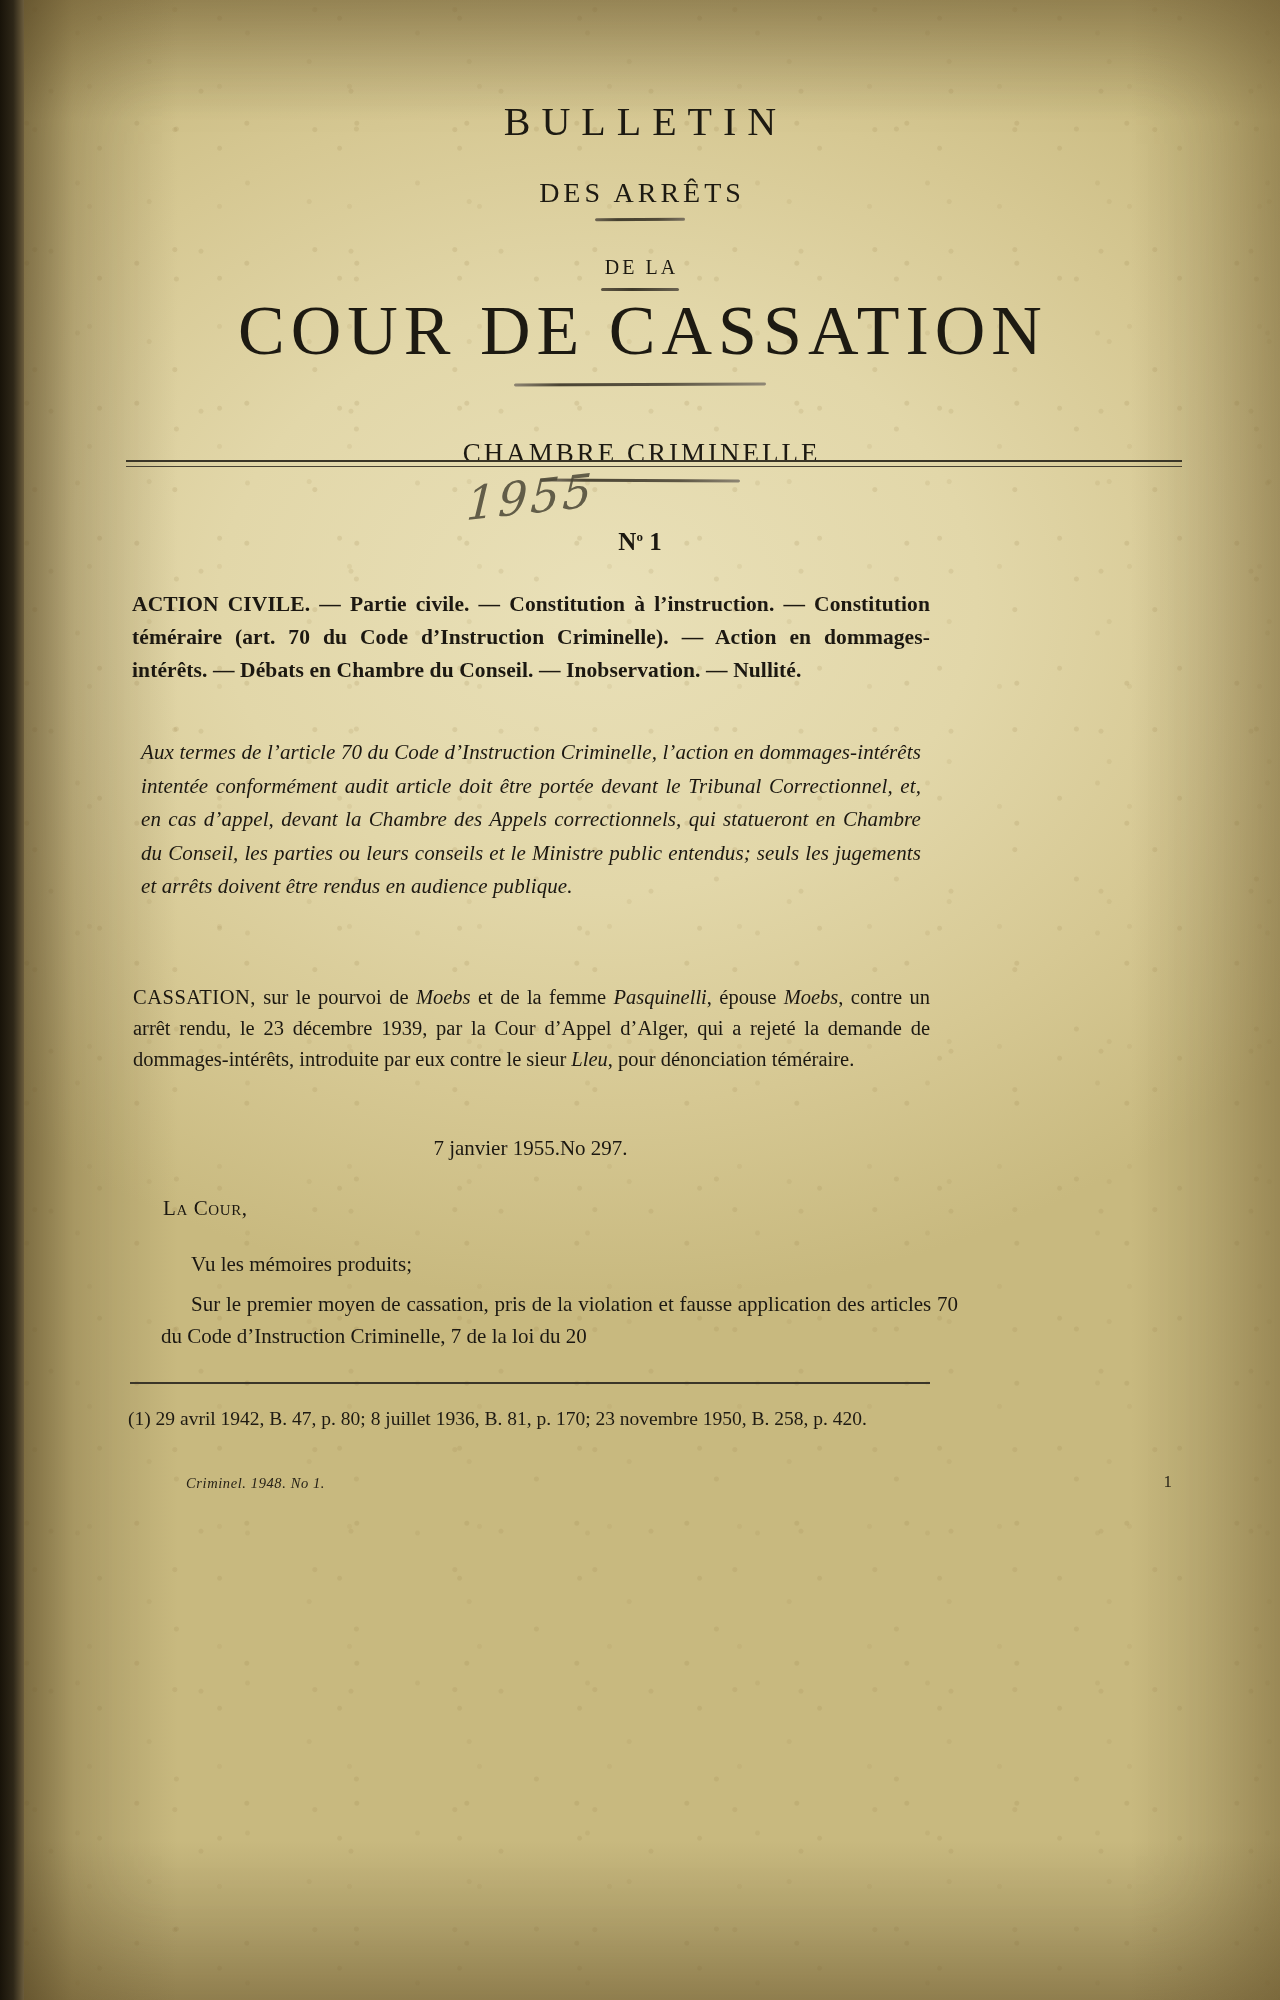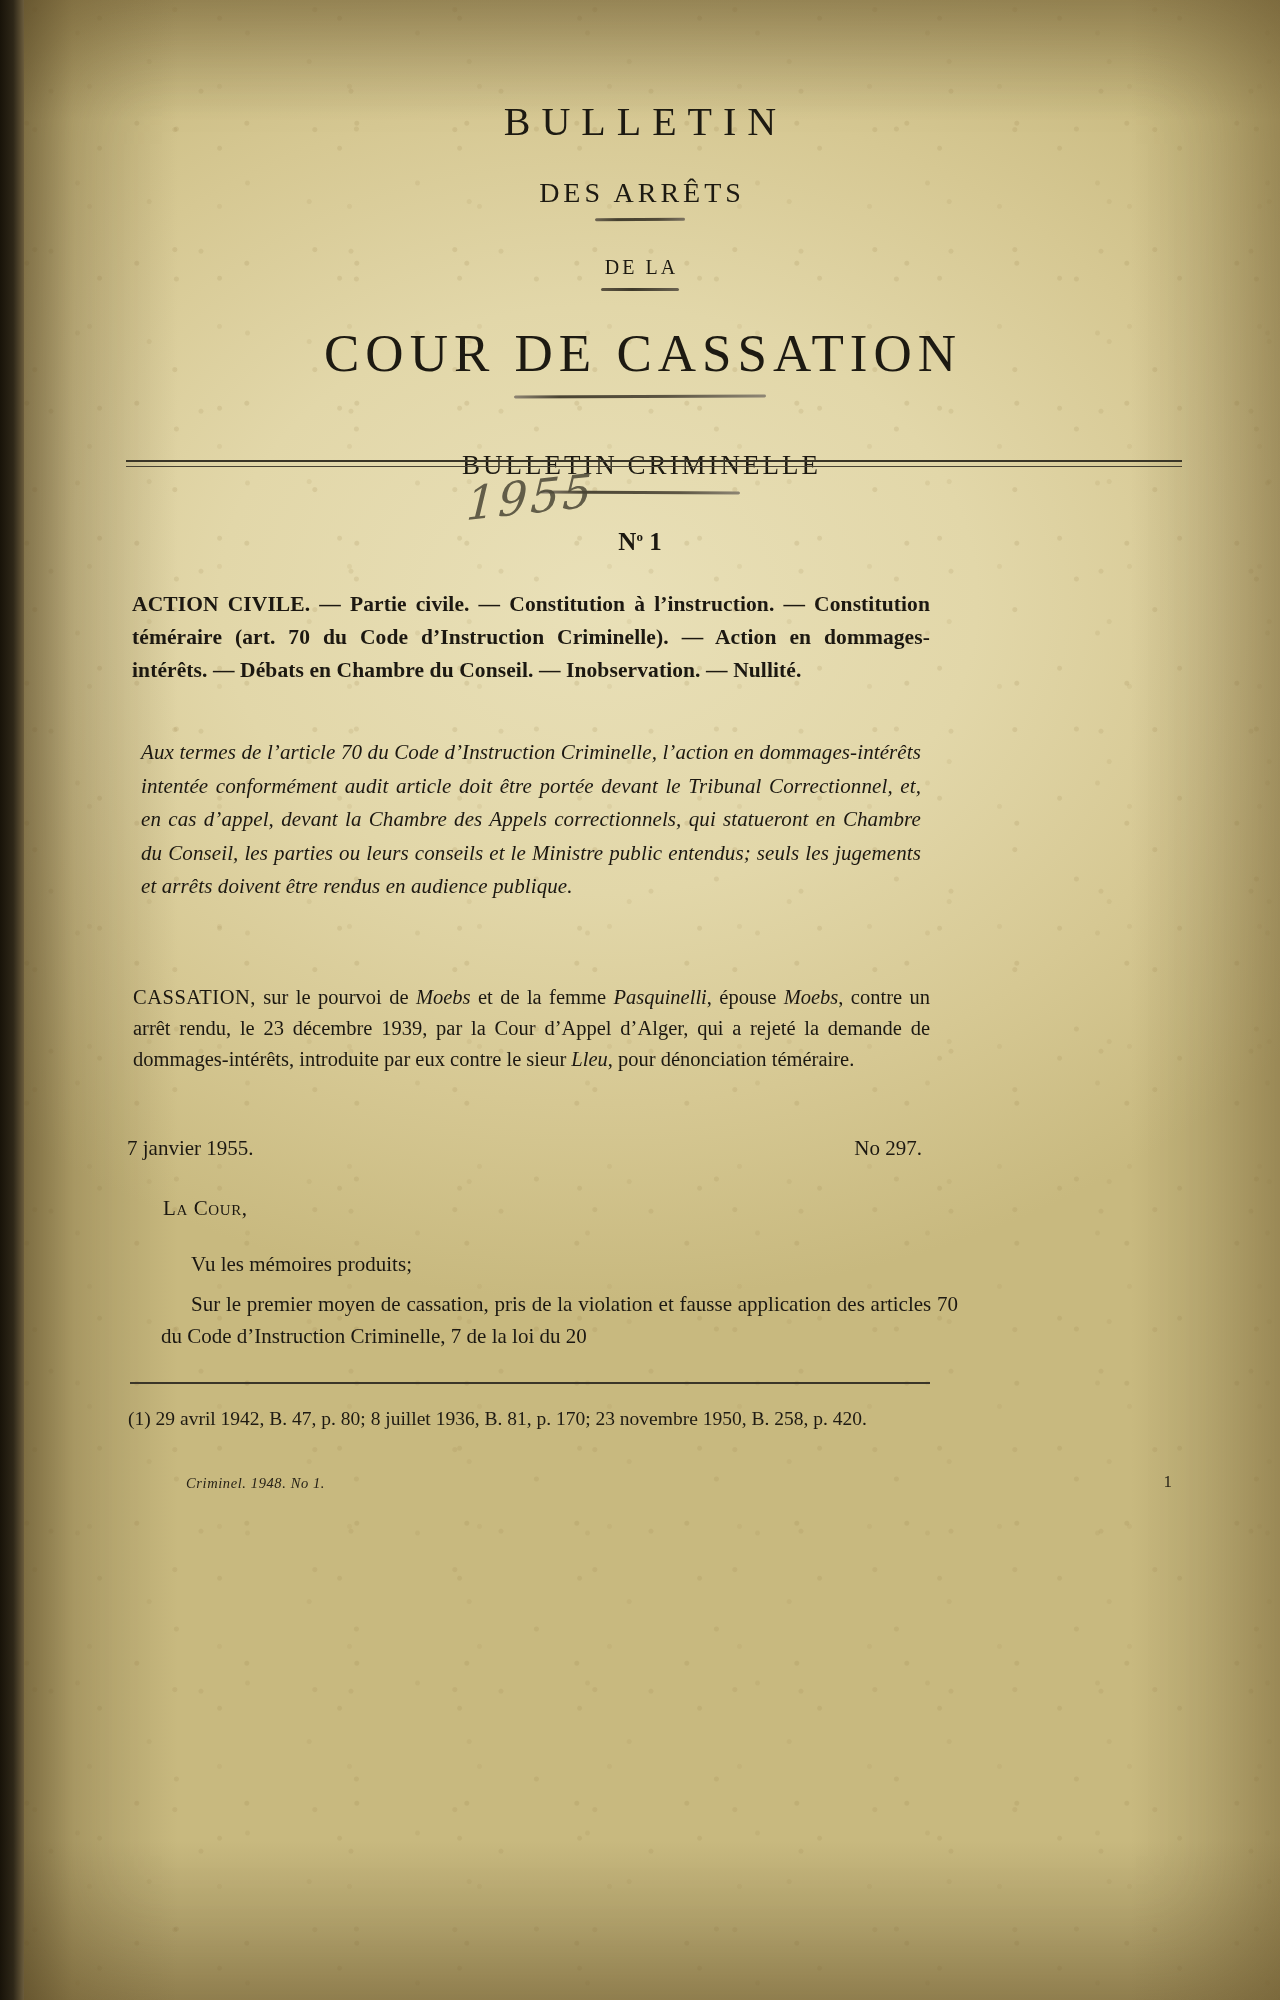--- a/index.html
+++ b/index.html
@@ -68,21 +68,21 @@
     margin-top:98px;text-indent:11px;
     font-family:"Liberation Serif", serif;
   }
   .t-desarrets{
     font-size:28px;letter-spacing:4px;margin-top:32px;text-indent:4px;
   }
   .t-dela{
     font-size:20px;letter-spacing:3px;margin-top:35px;text-indent:3px;
   }
   .t-cour{
-    font-size:53px;letter-spacing:6px;margin-top:32px;text-indent:6px;
+    font-size:70px;letter-spacing:6px;text-indent:6px;
   }
   .t-chambre{
     font-size:27px;letter-spacing:3px;margin-top:52px;text-indent:3px;
   }
   
   .rule-s{
     width:90px;height:3px;margin:9px auto 0;
     background:linear-gradient(to right,#6e6552,#45402f 25%,#514a38 70%,#7b7260);
     border-radius:2px;transform:rotate(-.25deg);
   }
@@ -208,21 +208,21 @@
   <div class="content">
 
     <div class="mast">
       <div class="t-bulletin">BULLETIN</div>
       <div class="t-desarrets">DES ARRÊTS</div>
       <div class="rule-s"></div>
       <div class="t-dela">DE LA</div>
       <div class="rule-m"></div>
       <div class="t-cour">COUR DE CASSATION</div>
       <div class="rule-l"></div>
-      <div class="t-chambre">BULLETIN CRIMINELLE</div>
+      <div class="t-chambre">CHAMBRE CRIMINELLE</div>
       <div class="rule-x"></div>
     </div>
 
     <div class="dblrule" style="top:460px;"></div>
 
     <div class="handwriting" style="left:466px;top:470px;">1955</div>
 
     <div class="nolabel" style="position:absolute;left:0;right:0;top:528px;">
       <span>N</span><sup>o</sup>
       <span>1</span>
@@ -231,21 +231,21 @@
     <div class="col headnote" style="top:588px;left:132px;width:798px;">ACTION CIVILE. — Partie civile. — Constitution à l’instruction. — Constitution téméraire (art. 70 du Code d’Instruction Criminelle). — Action en dommages-intérêts. — Débats en Chambre du Conseil. — Inobservation. — Nullité.</div>
 
     <div class="col summary" style="top:728px;left:133px;width:796px;">
       <p>Aux termes de l’article 70 du Code d’Instruction Criminelle, l’action en dommages-intérêts intentée conformément audit article doit être portée devant le Tribunal Correctionnel, et, en cas d’appel, devant la Chambre des Appels correctionnels, qui statueront en Chambre du Conseil, les parties ou leurs conseils et le Ministre public entendus; seuls les jugements et arrêts doivent être rendus en audience publique.</p>
     </div>
 
     <div class="col casspar" style="top:982px;left:133px;width:797px;">
       <span class="sc">CASSATION,</span><span> sur le pourvoi de </span><span class="it">Moebs</span><span> et de la femme </span><span class="it">Pasquinelli</span><span>, épouse </span><span class="it">Moebs</span><span>, contre un arrêt rendu, le 23 décembre 1939, par la Cour d’Appel d’Alger, qui a rejeté la demande de dommages-intérêts, introduite par eux contre le sieur </span><span class="it">Lleu</span><span>, pour dénonciation téméraire.</span>
     </div>
 
-    <div class="col dateline" style="top:1136px;left:127px;width:795px;">
+    <div class="col dateline" style="top:1136px;left:133px;width:795px;justify-content:center;">
       <span>7 janvier 1955.</span>
       <span>No 297.</span>
     </div>
 
     <div class="col lacour" style="top:1196px;left:163px;">La Cour,</div>
 
     <div class="col bodypar ind" style="top:1248px;left:133px;width:795px;">Vu les mémoires produits;</div>
 
     <div class="col bodypar ind" style="top:1288px;left:133px;width:797px;">Sur le premier moyen de cassation, pris de la violation et fausse application des articles 70 du Code d’Instruction Criminelle, 7 de la loi du 20</div>
 

